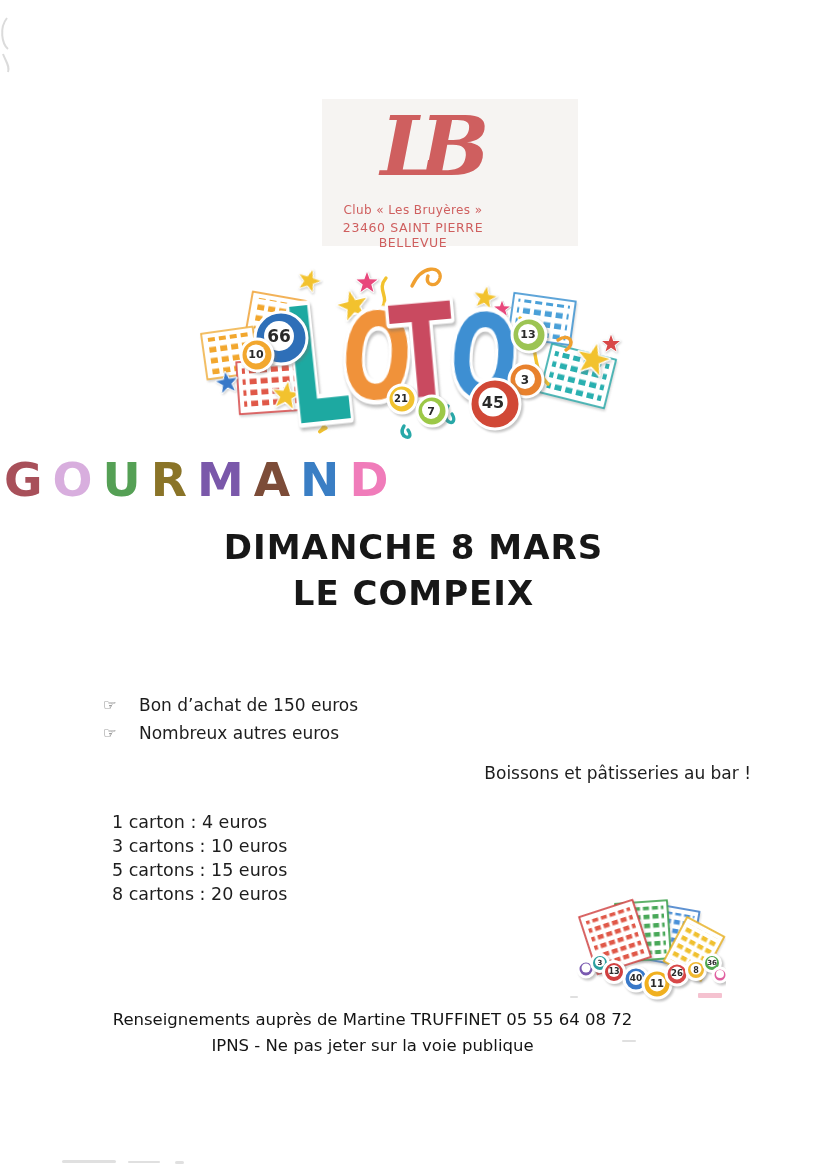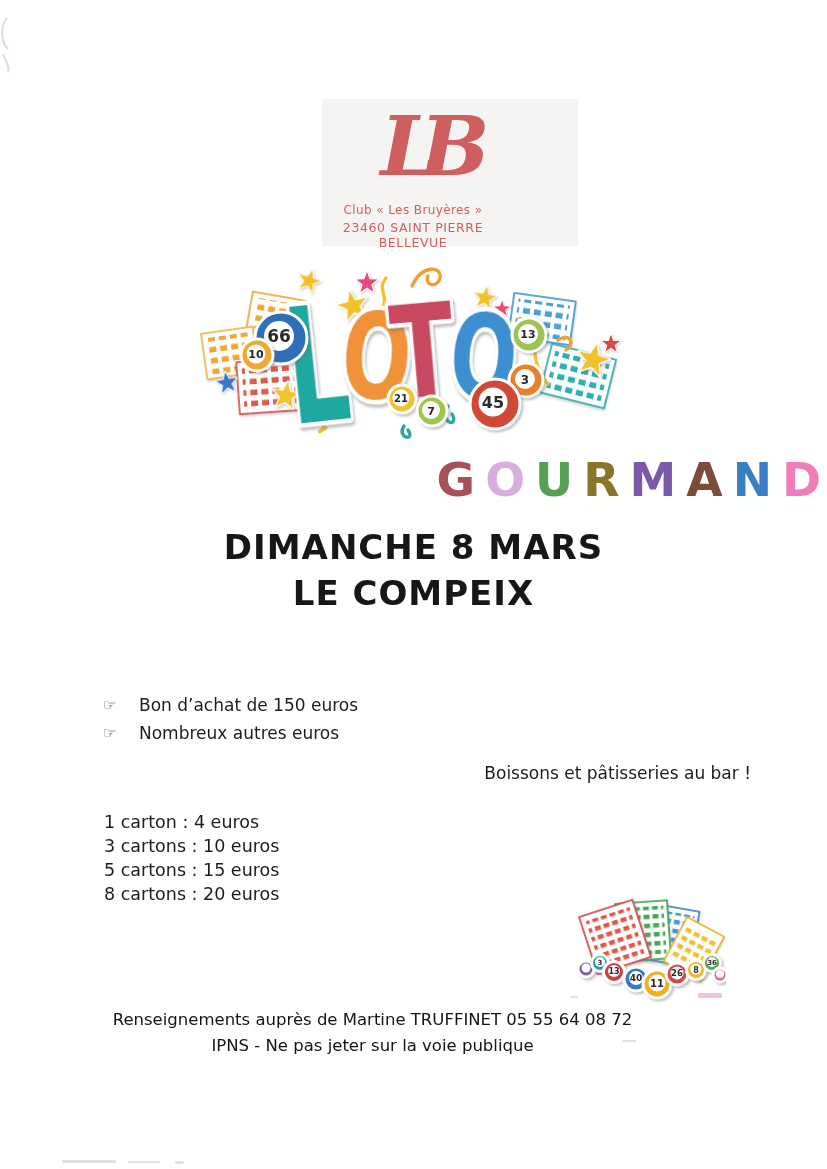--- a/index.html
+++ b/index.html
@@ -27,38 +27,38 @@
   .ball-outer{stroke:#ffffff;stroke-width:3px;
               filter:drop-shadow(2px 2px 1px rgba(110,110,110,.4));}
   .ball-num{font-family:"DejaVu Sans",sans-serif;font-weight:bold;fill:#2a2a2a;text-anchor:middle;}
   .star-shape{stroke:#ffffff;stroke-width:2px;paint-order:stroke;stroke-linejoin:round;
               filter:drop-shadow(1.5px 1.5px 1px rgba(120,120,120,.4));}
   .ribbon{fill:none;stroke-width:3.4px;stroke-linecap:round;}
   .card-border{fill:#ffffff;stroke-width:1.6px;
                filter:drop-shadow(1.5px 2px 1px rgba(130,130,130,.35));}
 
   
-  .gourmand{position:absolute;left:0;top:454px;width:827px;text-align:right;
+  .gourmand{position:absolute;left:0;top:454px;width:827px;text-align:left;
             font-weight:bold;font-size:47px;letter-spacing:2px;line-height:1.1;}
   .gourmand span{margin:0 4px;}
 
   
   .event{position:absolute;left:0;top:524px;width:827px;text-align:center;
          font-weight:bold;font-size:34px;line-height:46px;color:#171717;letter-spacing:1px;}
 
   
   .bullets{position:absolute;left:103px;top:691px;font-size:17px;}
   .bullet-row{height:28px;display:flex;align-items:center;}
   .hand{font-size:15px;color:#444;width:36px;display:inline-block;}
 
   
   .refresh{position:absolute;right:108px;top:763px;font-size:17px;}
 
   
-  .prices{position:absolute;left:104px;top:810px;font-size:17.5px;line-height:24px;}
+  .prices{position:absolute;left:112px;top:810px;font-size:17.5px;line-height:24px;}
 
   
   .cards-art{position:absolute;left:568px;top:893px;width:158px;height:112px;}
   .watermark{position:absolute;left:698px;top:993px;width:24px;height:5px;
              background:rgba(232,120,150,.45);border-radius:1px;}
 
   
   .footer{position:absolute;left:0;top:1007px;width:745px;text-align:center;
           font-size:16.5px;line-height:26px;color:#141414;}
 </style>

